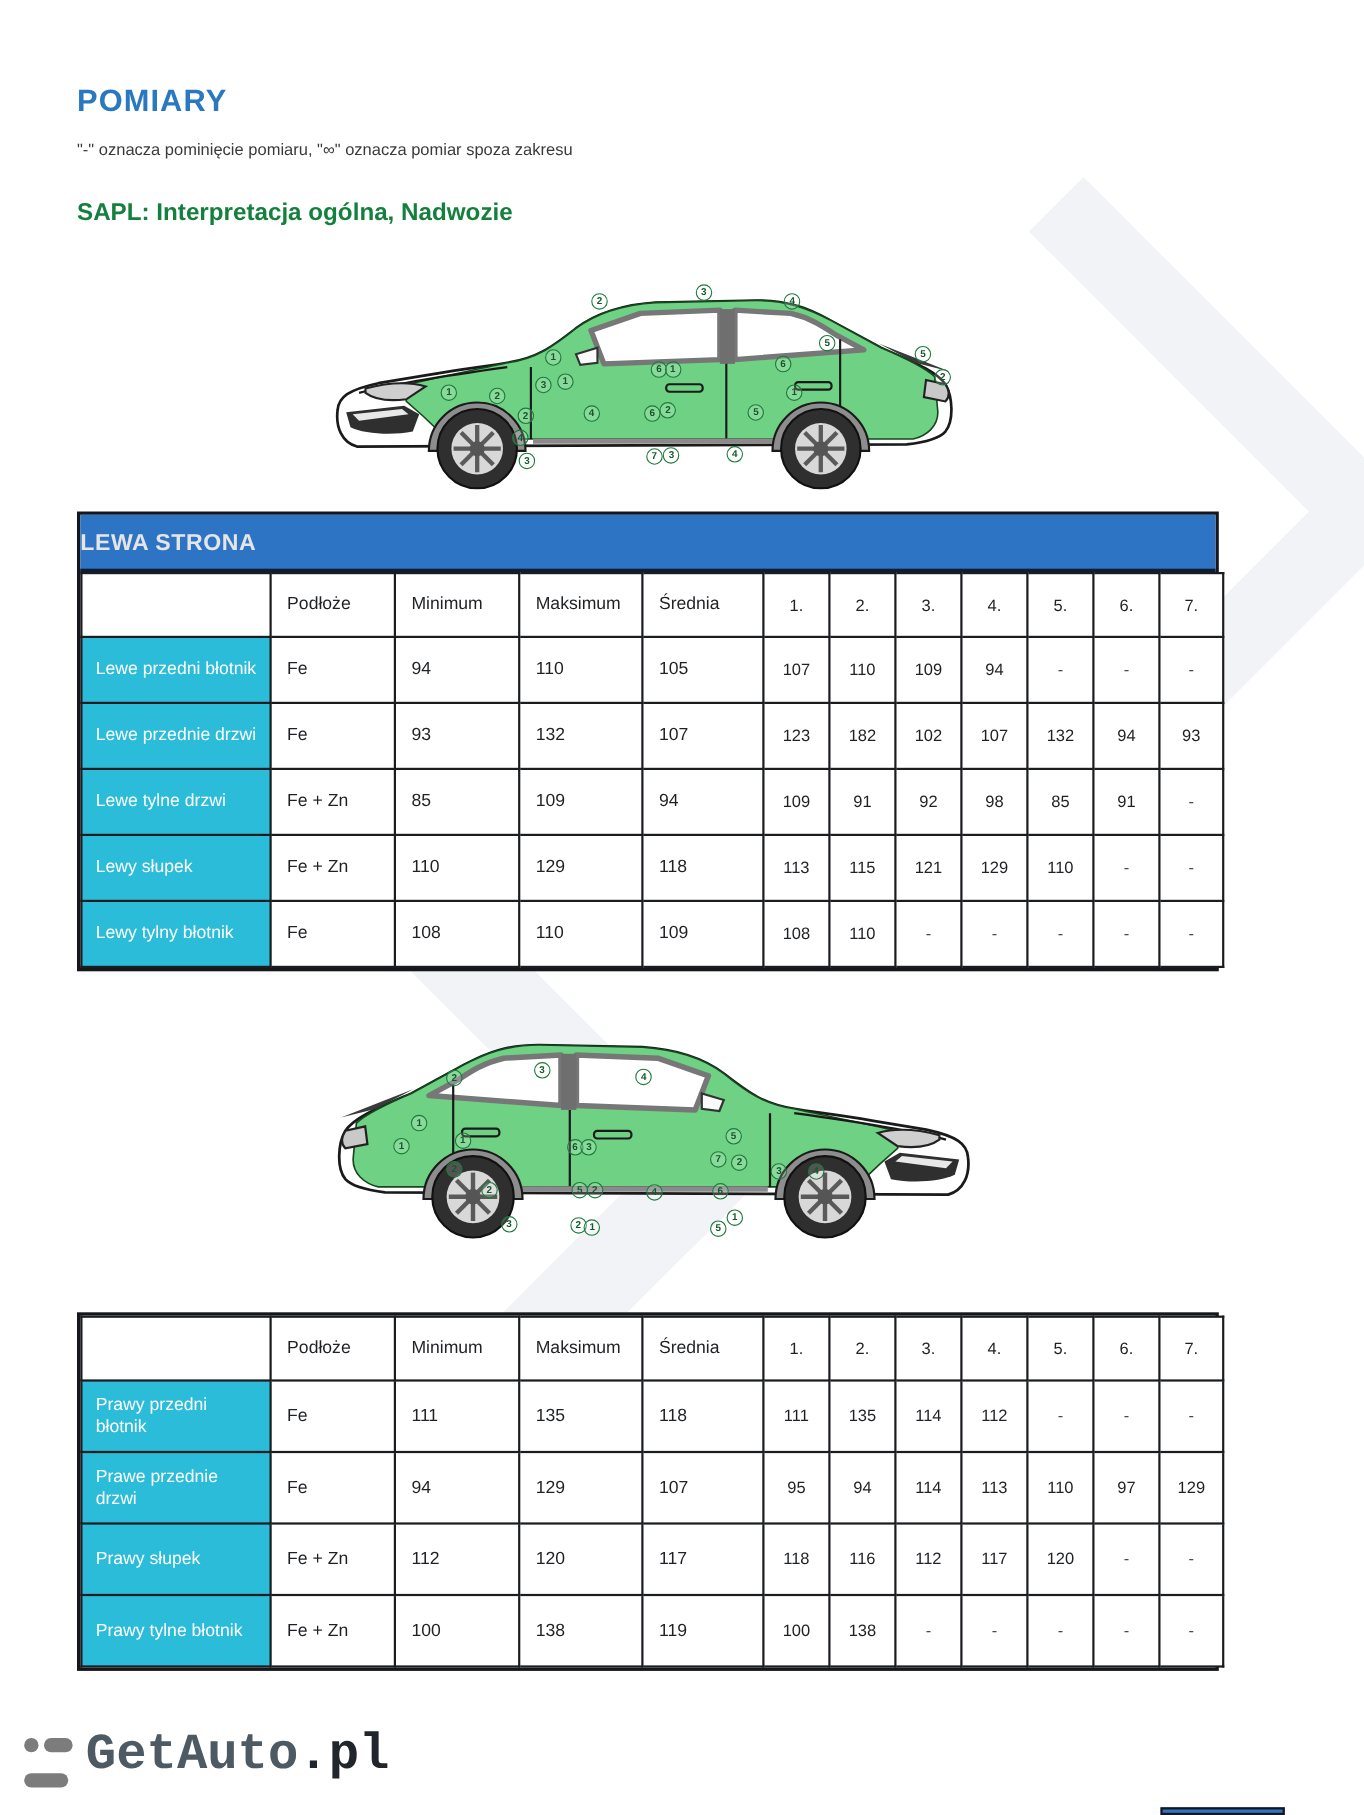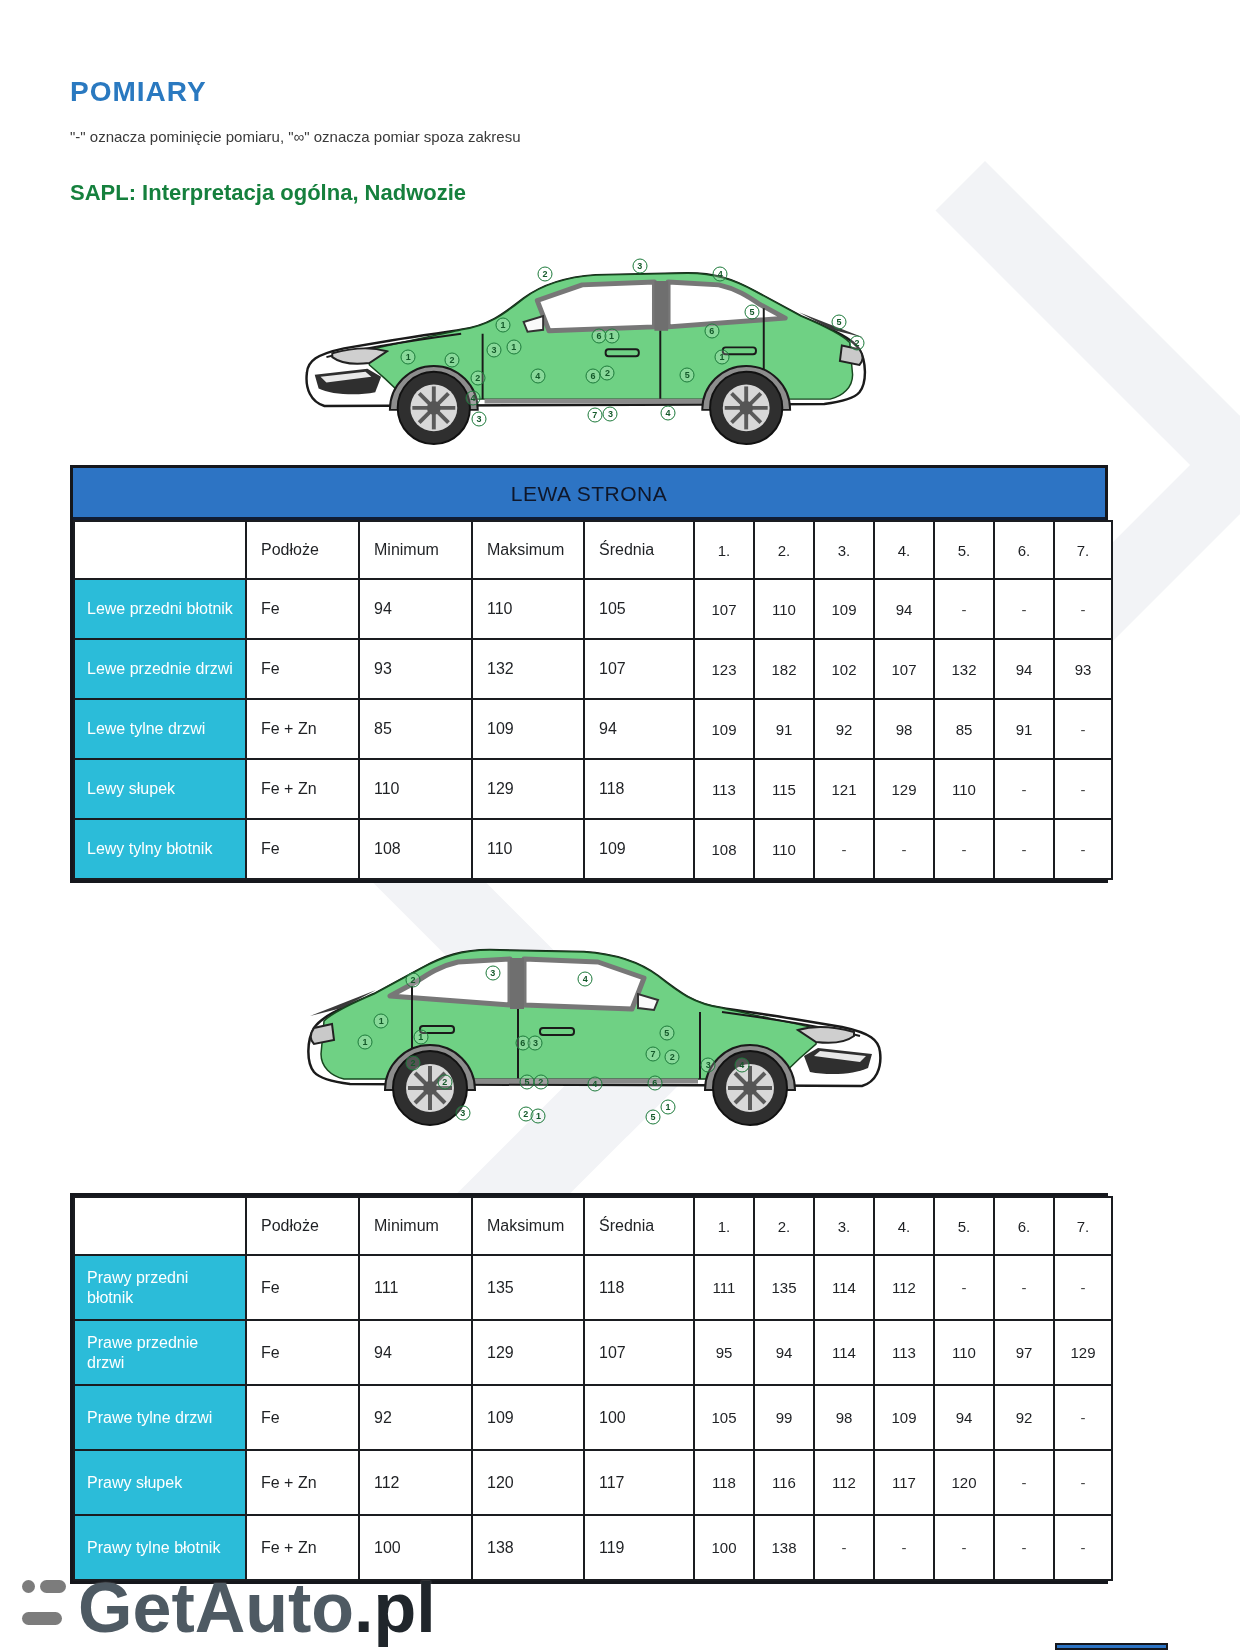--- a/index.html
+++ b/index.html
@@ -30,44 +30,44 @@
   .car-wrap svg{width:100%;height:100%;display:block;}
   .flip svg{transform:scaleX(-1);}
   .marker-layer{position:absolute;inset:0;z-index:4;}
   .marker{position:absolute;width:15px;height:15px;border:1.5px solid #1c7a3a;border-radius:50%;
       color:#14592a;font-size:9px;font-weight:bold;display:flex;align-items:center;justify-content:center;
       background:rgba(255,255,255,0.18);transform:translate(-50%,-50%);line-height:1;}
 
   .table-block{position:absolute;left:70px;width:1038px;z-index:5;border:3px solid #15171c;background:#fff;}
   .tb0{top:465px;}
   .tb1{top:1193px;}
-  .table-title{height:52px;line-height:52px;background:var(--blue);color:#0f172a;text-align:center;
-      font-size:21px;font-weight:normal;letter-spacing:0.5px;border-bottom:3px solid var(--navy);}
+  .table-title{height:52px;line-height:52px;background:var(--blue);color:#e5e5e5;
+      font-size:21px;font-weight:bold;letter-spacing:0.5px;border-bottom:3px solid var(--navy);}
   table{border-collapse:collapse;width:100%;table-layout:fixed;}
   th,td{border:2px solid var(--ink);font-weight:normal;background:#fff;}
   thead tr{height:58px;}
   tbody tr{height:60px;}
   .tb1 tbody tr{height:65px;}
   th.main,td.main{text-align:left;padding-left:14px;font-size:16px;color:#1f2124;}
   th.pt,td.pt{text-align:center;font-size:15px;color:#1f2124;}
   td.rowlabel{background:var(--cyan);color:#ffffff;font-size:16px;padding:6px 8px 6px 12px;line-height:1.25;}
   td.dash{color:#4a4a4a;}
 
   
   .next-table-peek{position:absolute;left:1055px;top:1643px;width:113px;height:7px;
       background:var(--blue);border:2px solid #15171c;z-index:6;}
 
   
   .logo{position:absolute;left:22px;top:1570px;z-index:30;display:flex;align-items:flex-start;}
   .logo-icon{position:relative;width:48px;height:52px;margin-top:8px;}
   .logo-icon .dot{position:absolute;left:0;top:2px;width:13px;height:13px;background:#7c7c7c;border-radius:50%;}
   .logo-icon .bar1{position:absolute;left:18px;top:2px;width:26px;height:13px;background:#7c7c7c;border-radius:7px;}
   .logo-icon .bar2{position:absolute;left:0;top:34px;width:40px;height:13px;background:#7c7c7c;border-radius:7px;}
-  .logo-text{font-size:70px;font-weight:bold;color:#4e5a63;line-height:1.1;margin-left:8px;
-      text-shadow:0 0 2px rgba(255,255,255,0.4);}
+  .logo-text{font-size:46px;font-weight:bold;color:#4e5a63;line-height:1.1;margin-left:8px;
+      text-shadow:0 0 2px rgba(255,255,255,0.4);font-family:Liberation Mono, monospace;}
   .logo-suffix{color:#20262b;}
 </style>
 </head>
 <body>
 
 <div class="page">
 
   <div class="wm wm1"></div>
   <div class="wm wm2"></div>
 
@@ -405,34 +405,20 @@
             <td class="main">107</td>
             <td class="pt">95</td>
             <td class="pt">94</td>
             <td class="pt">114</td>
             <td class="pt">113</td>
             <td class="pt">110</td>
             <td class="pt">97</td>
             <td class="pt">129</td>
           </tr>
           <tr>
-            <td class="rowlabel">Prawe tylne drzwi</td>
-            <td class="main">Fe</td>
-            <td class="main">92</td>
-            <td class="main">109</td>
-            <td class="main">100</td>
-            <td class="pt">105</td>
-            <td class="pt">99</td>
-            <td class="pt">98</td>
-            <td class="pt">109</td>
-            <td class="pt">94</td>
-            <td class="pt">92</td>
-            <td class="pt dash">-</td>
-          </tr>
-          <tr>
             <td class="rowlabel">Prawy słupek</td>
             <td class="main">Fe + Zn</td>
             <td class="main">112</td>
             <td class="main">120</td>
             <td class="main">117</td>
             <td class="pt">118</td>
             <td class="pt">116</td>
             <td class="pt">112</td>
             <td class="pt">117</td>
             <td class="pt">120</td>

